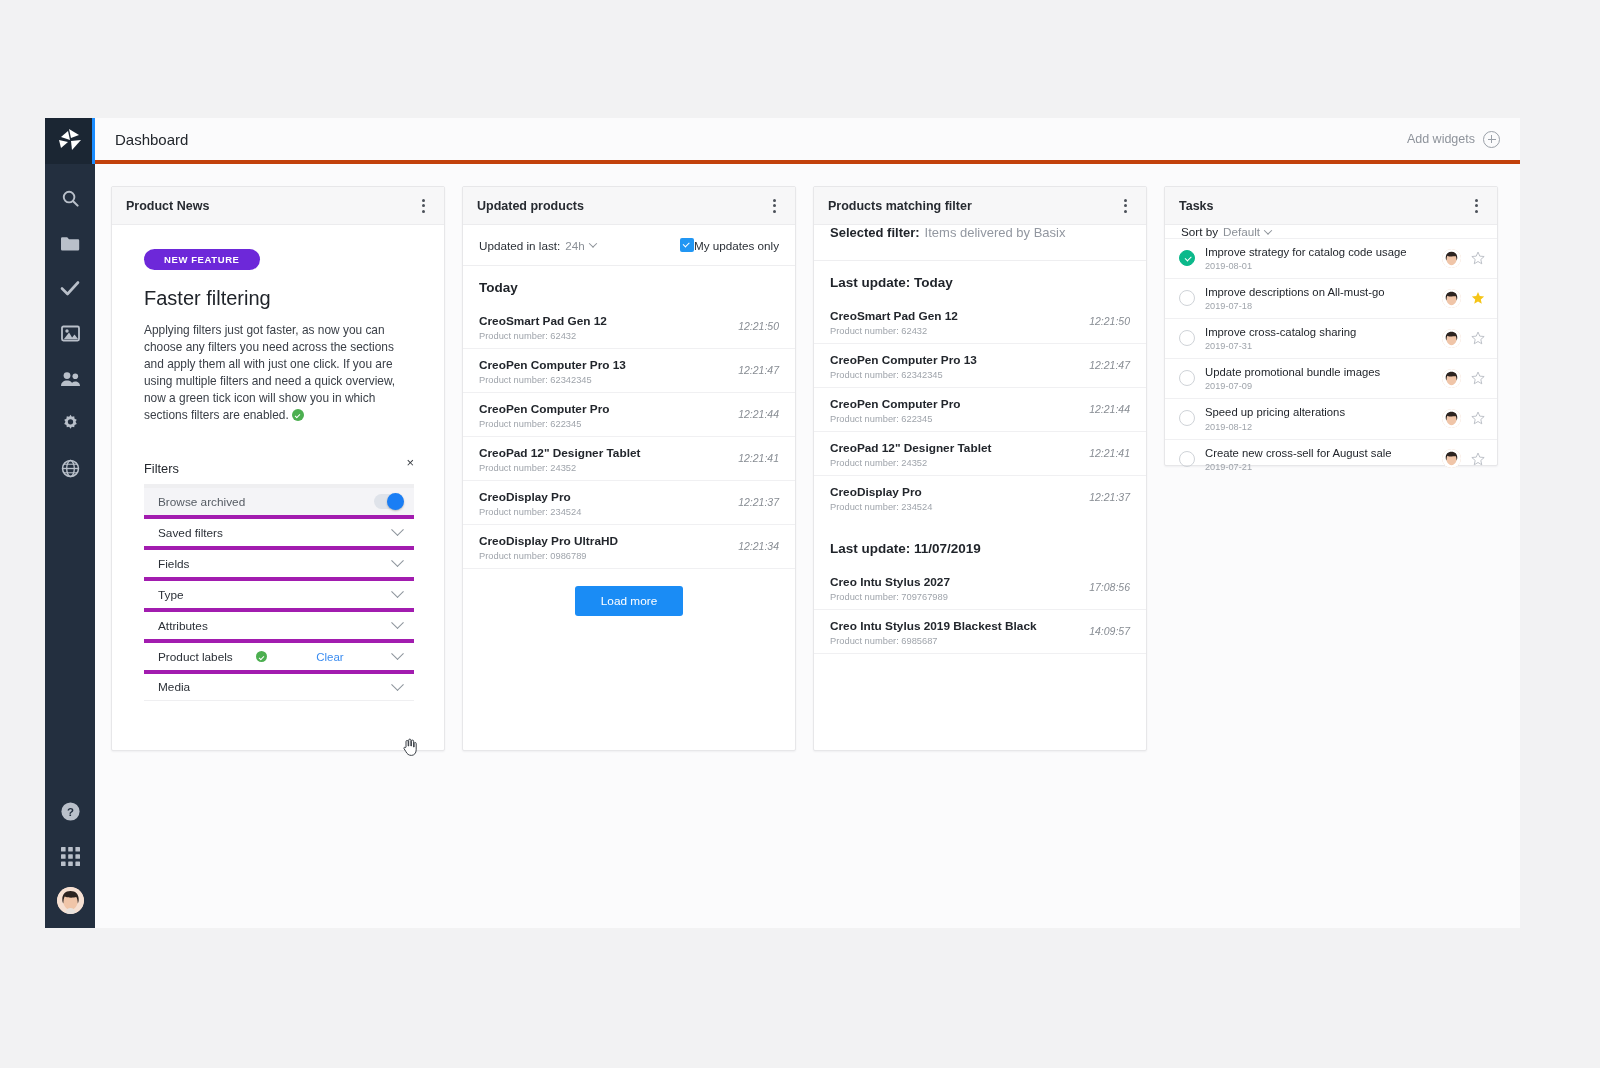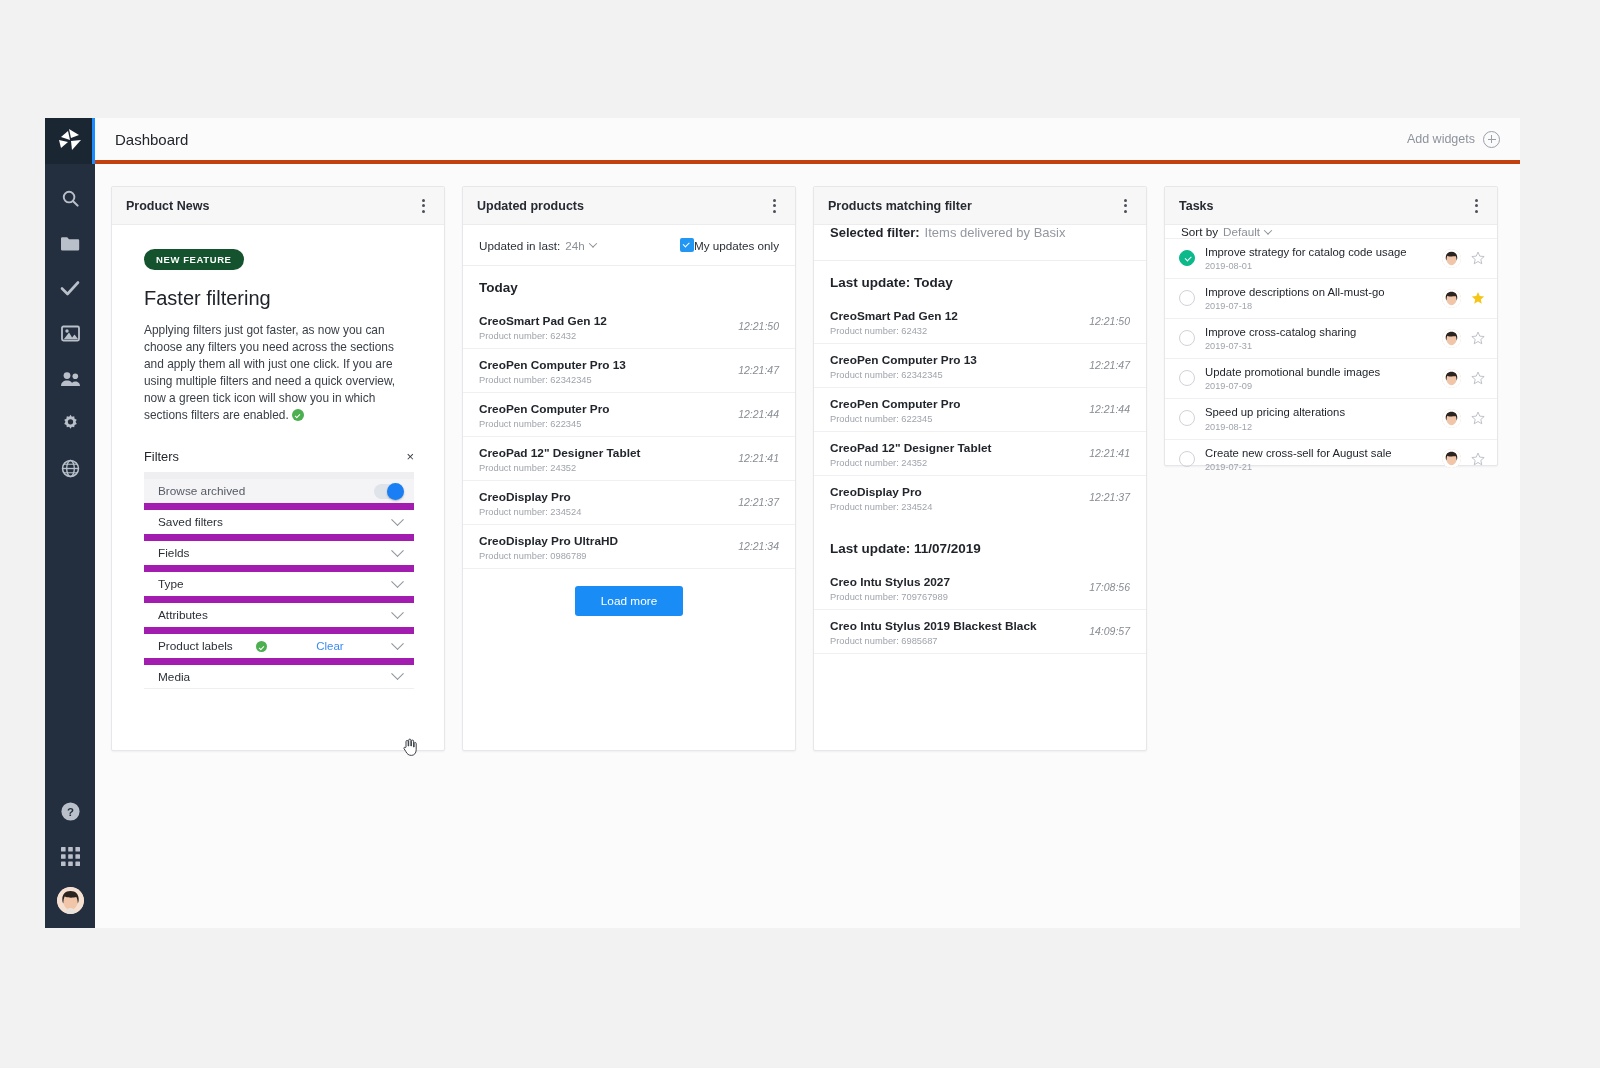--- a/index.html
+++ b/index.html
@@ -102,43 +102,43 @@
   }
   .card-title { font-size: 12.5px; font-weight: bold; color: #272b31; }
   .kebab { margin-left: auto; width: 14px; height: 16px; display:flex; flex-direction:column;
            align-items:center; justify-content:center; gap:2.5px; cursor:pointer;}
   .kebab i { width: 3px; height: 3px; background: #4b5159; border-radius: 50%; display:block;}
 
   
   #card-news { width: 337px; height: 565px; }
   #news-body { padding: 24px 30px 0 32px; }
   #badge-new {
-    display:inline-block; background:#14532d; color:#fff;
+    display:inline-block; background:#6d28d9; color:#fff;
     font-size: 9.5px; font-weight: bold; letter-spacing:.6px;
-    padding: 5px 12px; border-radius: 11px;
+    padding: 5px 20px; border-radius: 11px;
   }
   #news-title { font-size: 20px; color: #20242a; margin: 17px 0 12px 0; font-weight:400;}
   #news-text { font-size: 11.9px; line-height: 1.42; color: #3b4048; }
   .tick {
     display:inline-block; vertical-align:-2px; width:12px; height:12px;
     border-radius:50%; background:#4caf50; position:relative; margin-left:3px;
   }
   .tick::after{
     content:""; position:absolute; left:3px; top:5px; width:4px; height:2px;
     border-left:1.4px solid #fff; border-bottom:1.4px solid #fff;
     transform: rotate(-45deg);
   }
   #filters-head {
     display:flex; align-items:center; margin: 26px 0 8px 0;
   }
-  #filters-label { font-size: 12.8px; color:#23272d; }
+  #filters-label { font-size: 12.8px; color:#23272d;margin-top:12px; }
   #filters-close { margin-left:auto; font-size:13px; color:#3a3f45; cursor:pointer; line-height:1;}
   .filter-row {
     display:flex; align-items:center;
-    height: 31px; border-top: 7px solid #a21caf;
+    height: 31px; border-top: 4px solid #a21caf;
     font-size: 11.8px; color:#2b3037;
     padding: 0 2px 0 14px;
     gap: 16px;
   }
   .filter-row:last-child { border-bottom: 1px solid #efeff1; }
   .filter-row.active { background:#f4f4f7; color:#555b63; border-top-color:#efeff1;}
   .chev {
     margin-left:auto; width:9px; height:9px; border-right:1.3px solid #8d949c;
     border-bottom:1.3px solid #8d949c; transform: rotate(45deg) translate(-2px,-2px);
     margin-right:10px; cursor:pointer;

